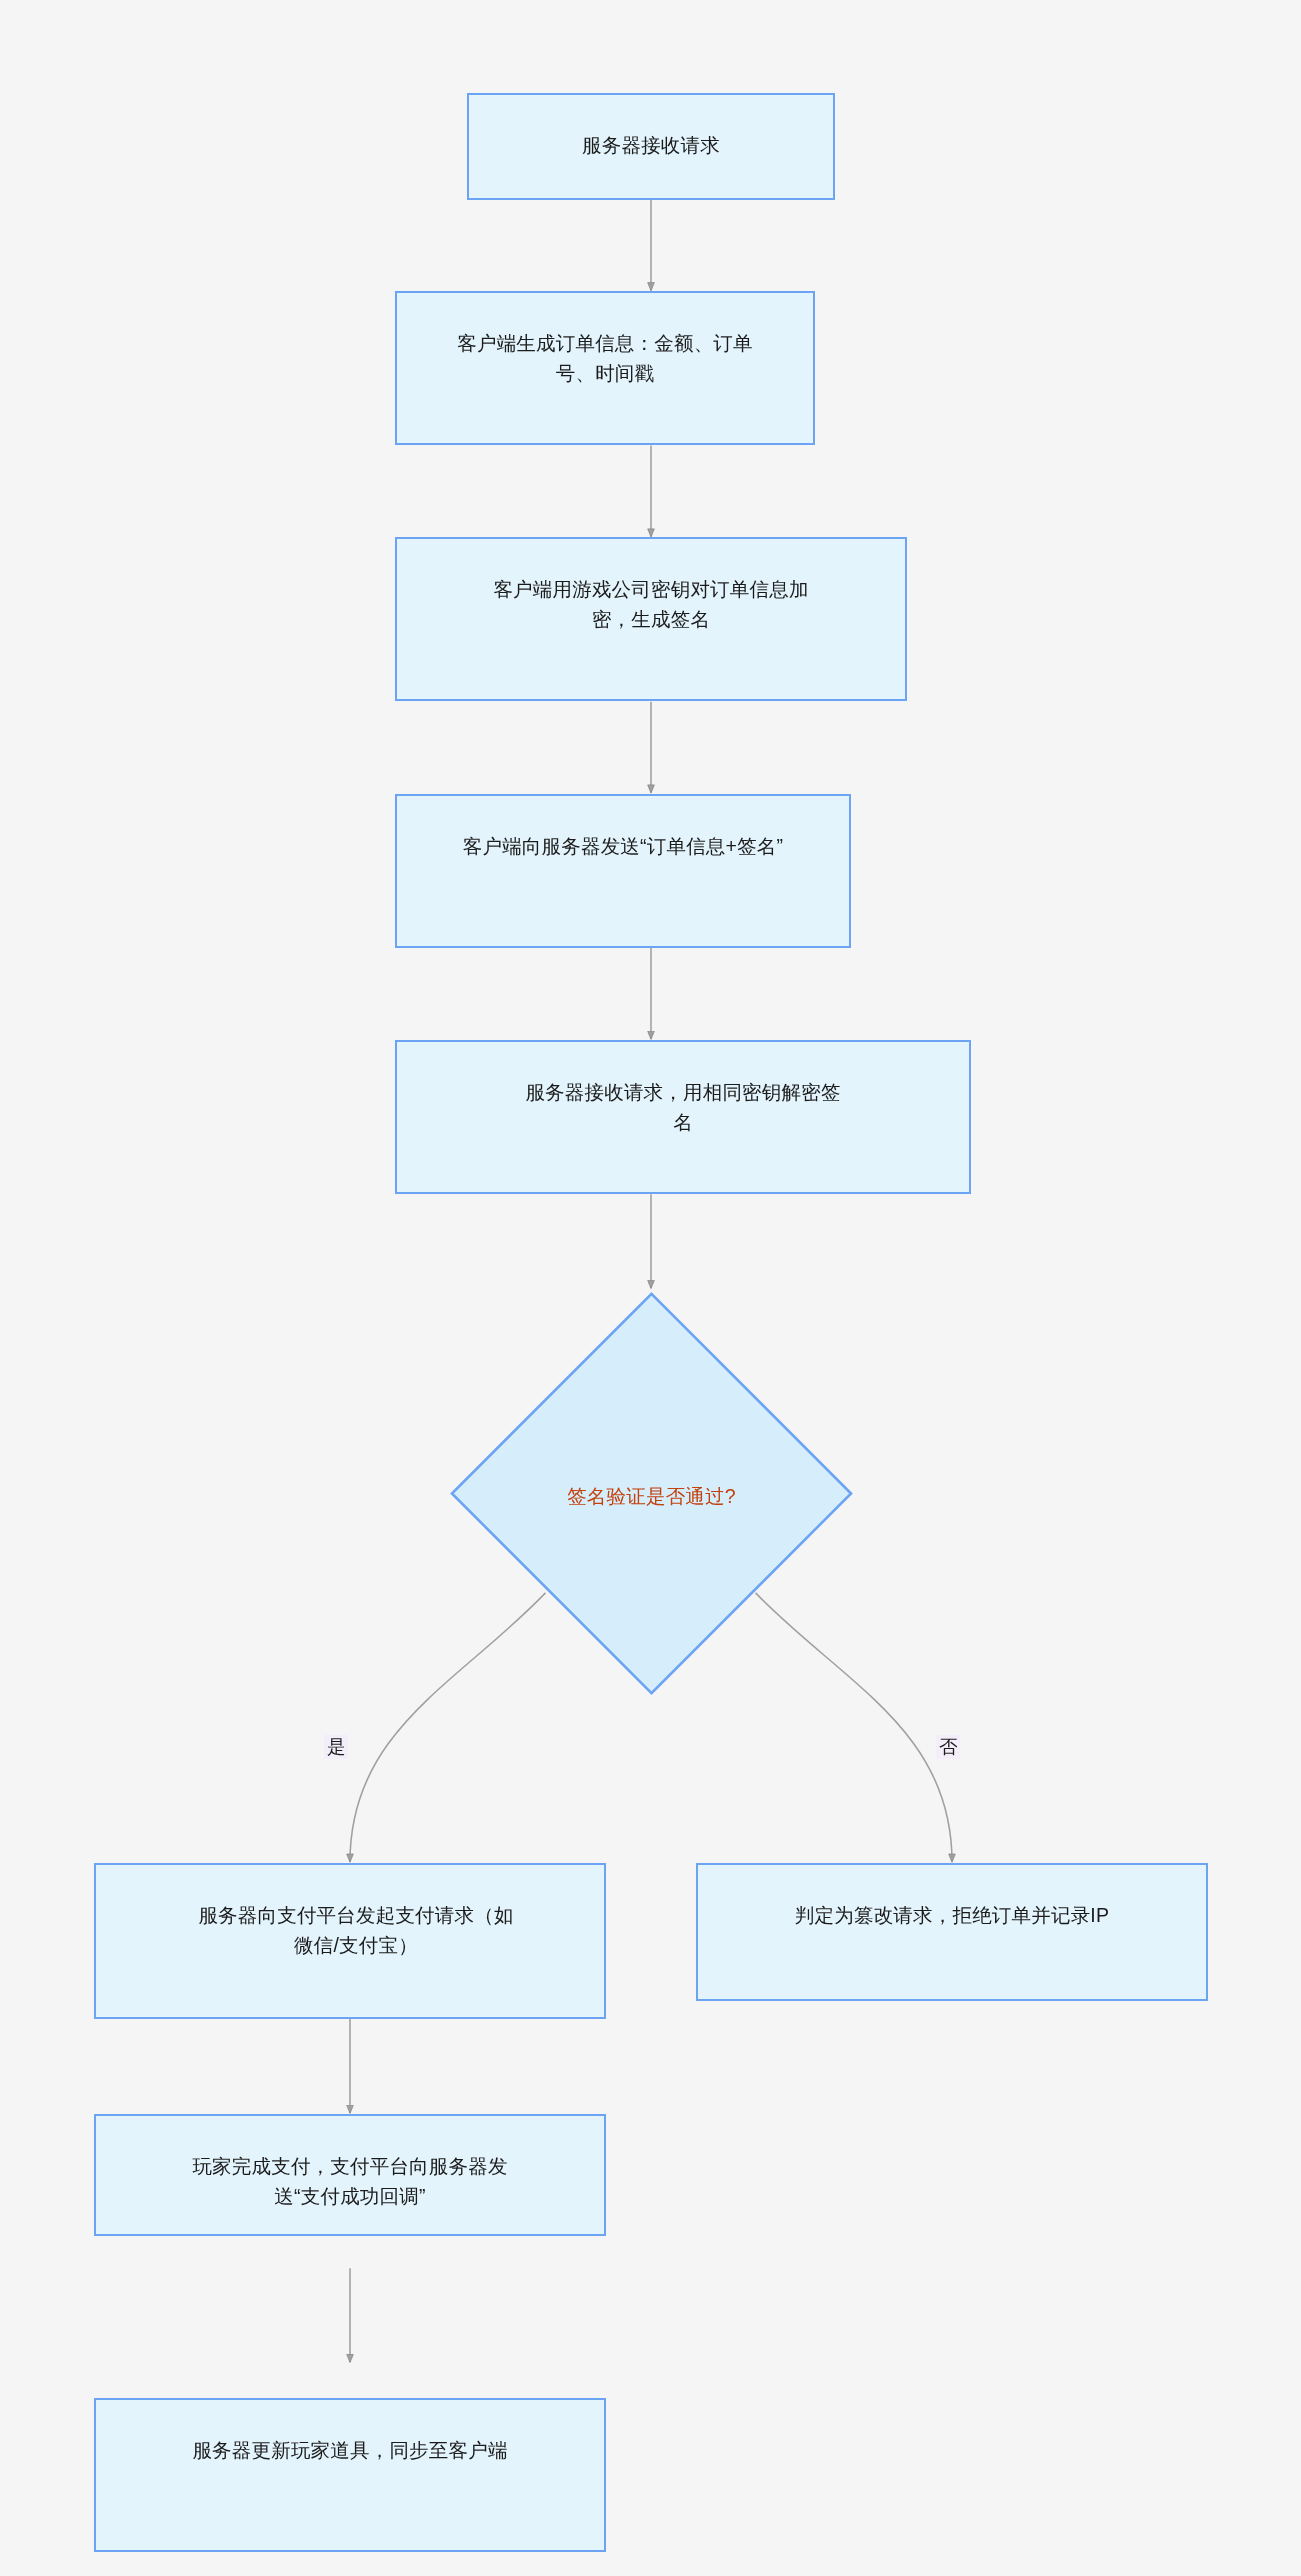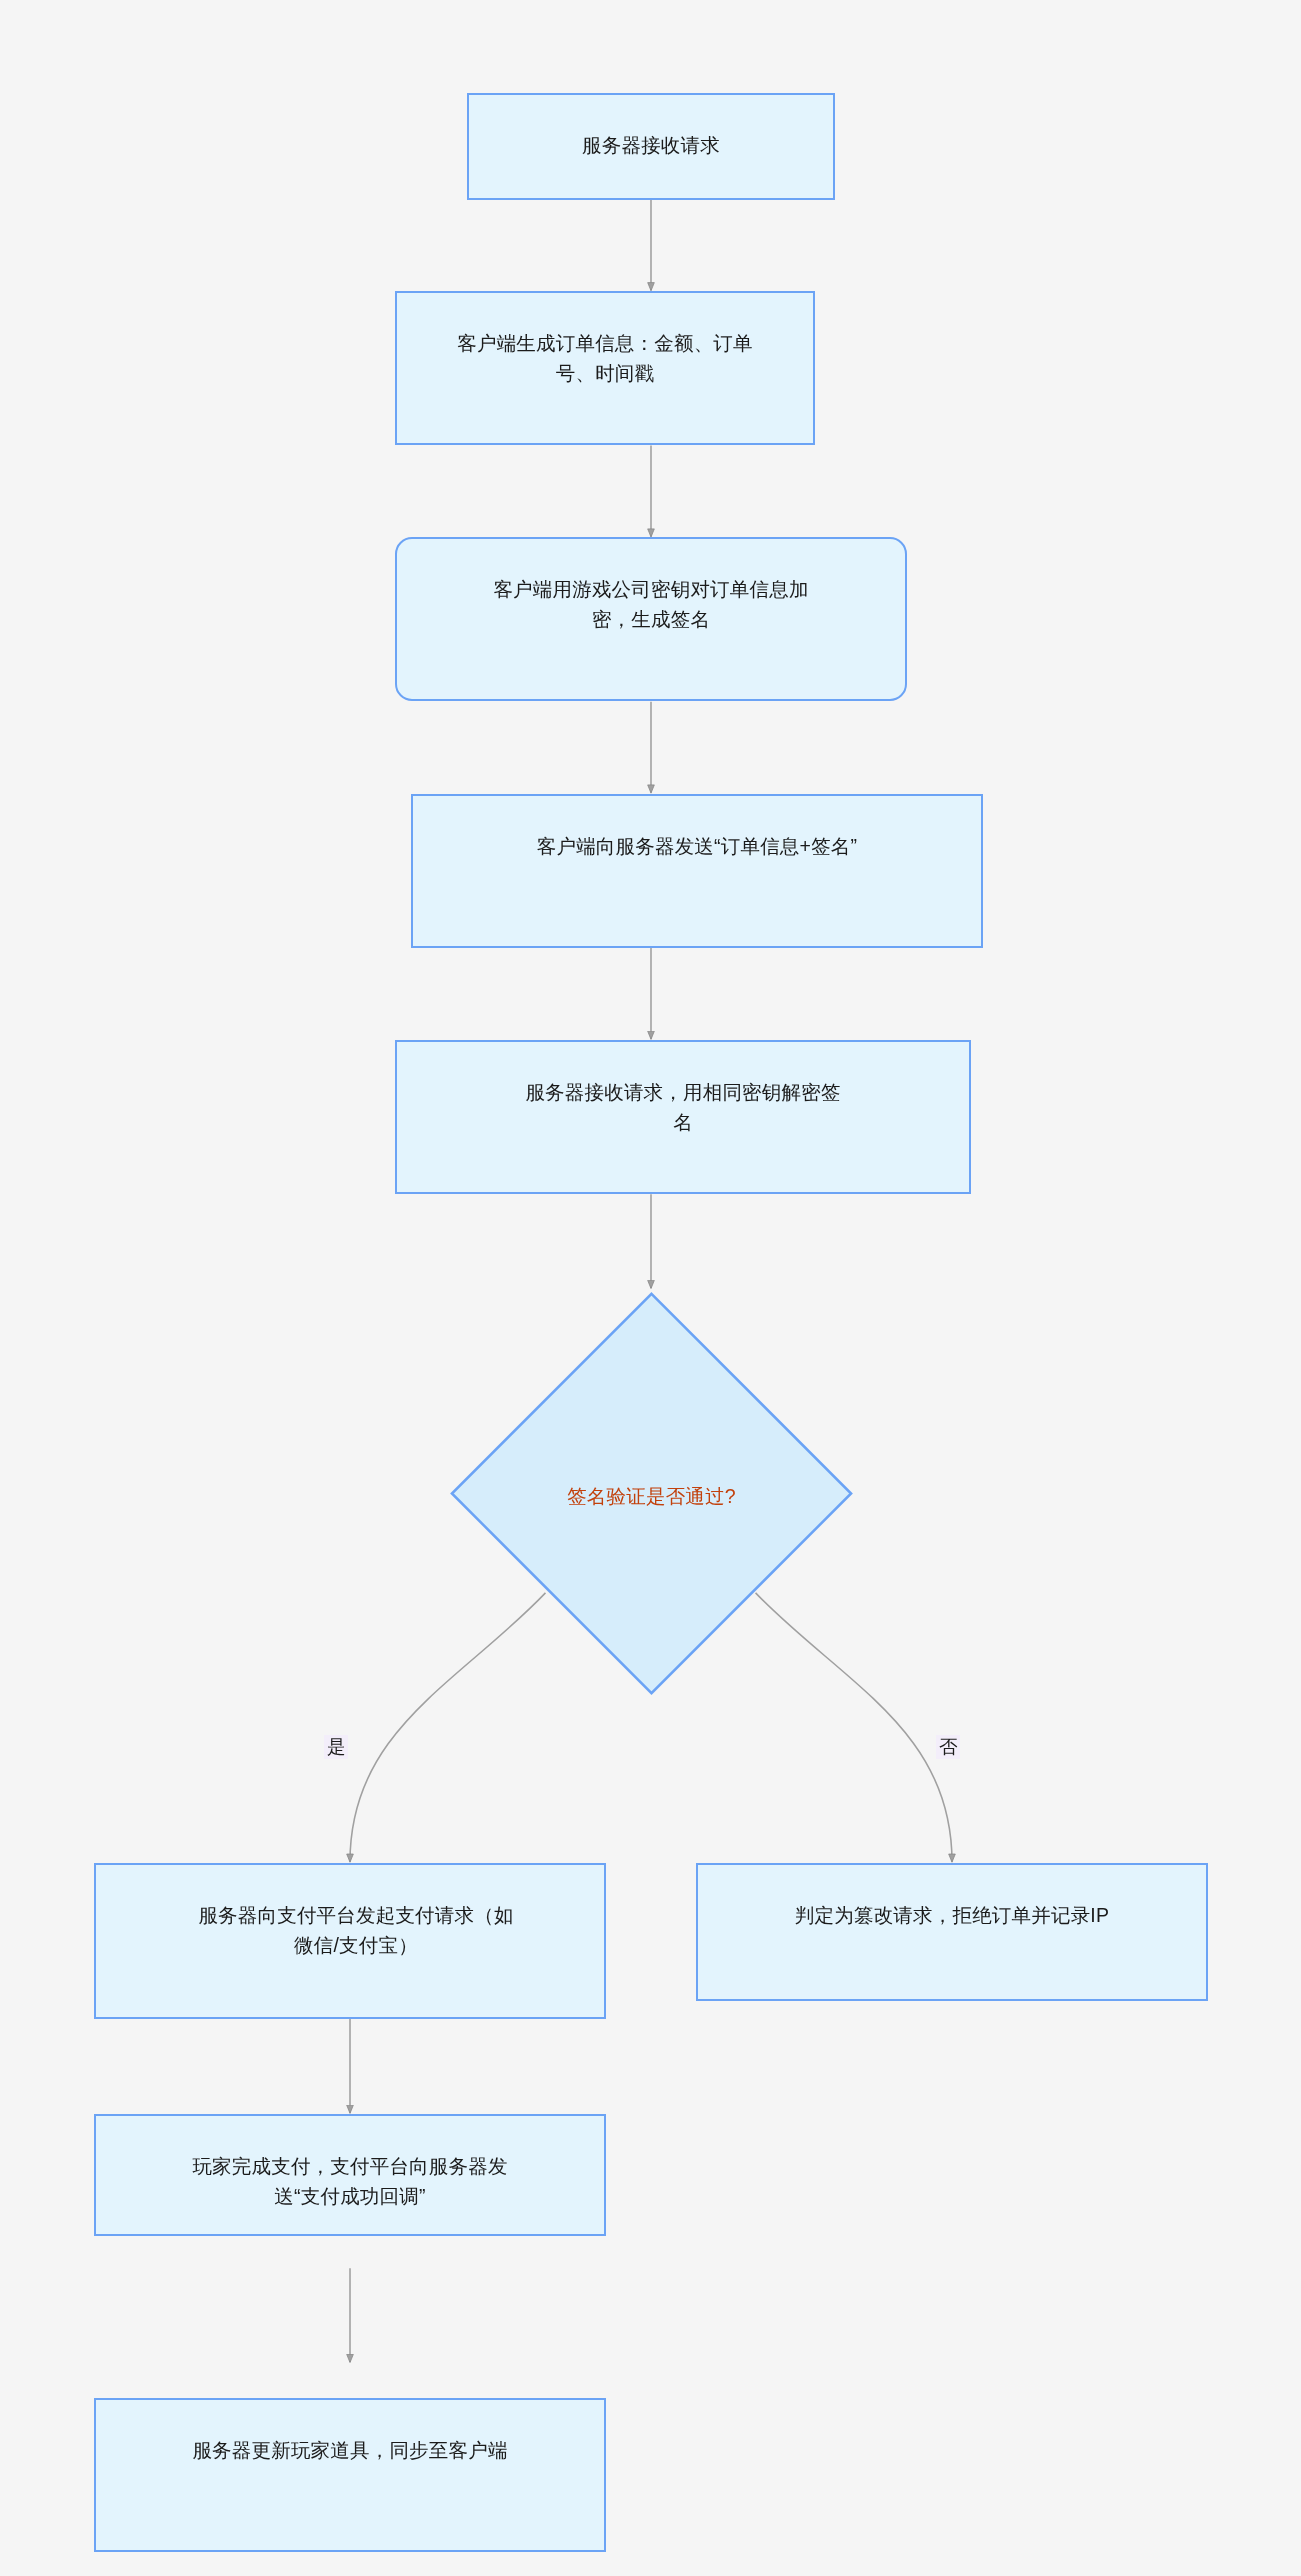--- a/index.html
+++ b/index.html
@@ -101,26 +101,26 @@
 
   <div class="node process" style="left:467px; top:93px; width:368px; height:107px;">
     <span class="label">服务器接收请求</span>
   </div>
 
   <div class="node process" style="left:395px; top:291px; width:420px; height:154px;">
     <span class="label">客户端生成订单信息：金额、订单
 号、时间戳</span>
   </div>
 
-  <div class="node process" style="left:395px; top:537px; width:512px; height:164px;border-radius:17px;">
+  <div class="node process" style="left:395px; top:537px; width:512px; height:164px;">
     <span class="label">客户端用游戏公司密钥对订单信息加
 密，生成签名</span>
   </div>
 
-  <div class="node process" style="left:411px; top:794px; width:572px; height:154px;">
+  <div class="node process" style="left:395px; top:794px; width:456px; height:154px;">
     <span class="label">客户端向服务器发送“订单信息+签名”</span>
   </div>
 
   <div class="node process" style="left:395px; top:1040px; width:576px; height:154px;">
     <span class="label">服务器接收请求，用相同密钥解密签
 名</span>
   </div>
 
   <div class="decision" style="left:448px; top:1290px; width:407px; height:407px;">
     <svg class="dshape" viewBox="0 0 416 416" preserveAspectRatio="none">

